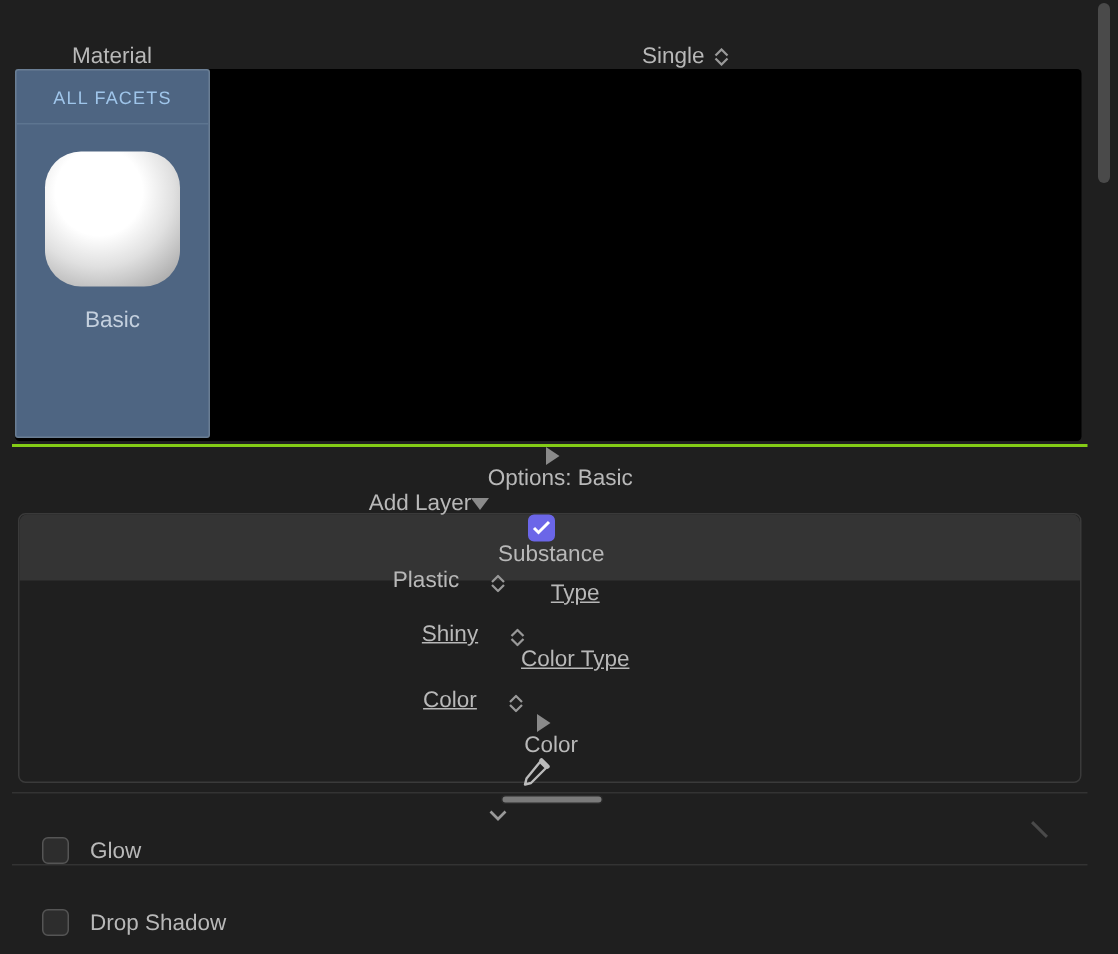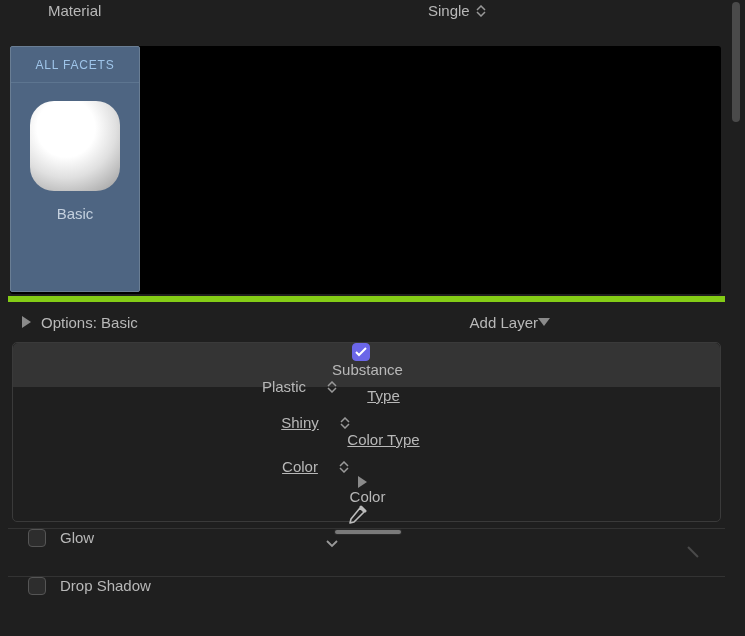--- a/index.html
+++ b/index.html
@@ -34,21 +34,21 @@
       background: #4a4a4a;
       border-radius: 4px;
     }
     .panel {
       width: 725px;
       padding-top: 2px;
       padding-left: 8px;
     }
     .header-row {
       display: flex;
-      align-items: flex-start;
+      align-items: flex-end;
       height: 44px;
       padding-left: 40px;
     }
     .header-label {
       flex: 0 0 380px;
     }
     .dropdown {
       display: inline-flex;
       align-items: center;
       gap: 6px;
@@ -101,23 +101,24 @@
       font-size: 15px;
     }
     .row {
       display: flex;
       align-items: center;
       height: 44px;
       position: relative;
     }
     .options-row {
       padding-left: 14px;
-      border-top: 6px solid #84cc16;
+      border-top: 2px solid #84cc16;
       height: 46px;
       margin-top: 2px;
+      flex-direction: column;
     }
     .disclosure {
       width: 0;
       height: 0;
       border-top: 6px solid transparent;
       border-bottom: 6px solid transparent;
       border-left: 9px solid #8a8a8a;
       margin-right: 10px;
     }
     .options-label {
@@ -171,21 +172,21 @@
       border-color: #6b66e8;
     }
     .checkbox.checked svg { display: block; }
     .checkbox svg { display: none; }
     .prop-label {
       flex: 0 0 auto;
     }
     .spacer { flex: 1; }
     .prop-value {
       display: flex;
-      align-items: center;
+      align-items: flex-end;
       gap: 21px;
       cursor: pointer;
       margin-right: 136px;
     }
     .color-row {
       height: 46px;
       border-top: 1px solid rgba(0,0,0,0);
     }
     .eyedropper {
       margin-right: 22px;
@@ -209,21 +210,21 @@
       width: 14px;
       height: 14px;
       transform: rotate(45deg);
       border: 1.5px solid #4a4a4a;
       margin-left: auto;
       margin-right: 8px;
       cursor: pointer;
     }
     .section-row {
       display: flex;
-      align-items: flex-start;
+      align-items: flex-end;
       height: 48px;
       padding-left: 20px;
       border-top: 1px solid #333;
     }
     .indent-32 { padding-left: 46px; text-decoration: underline; }
   </style>
 </head>
 <body>
 
 <div class="panel">

